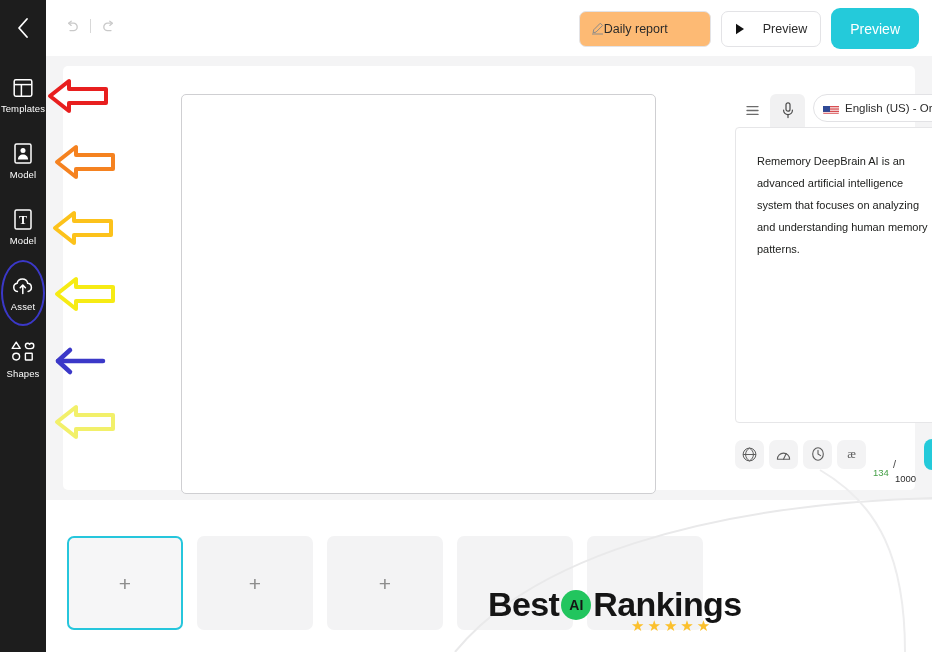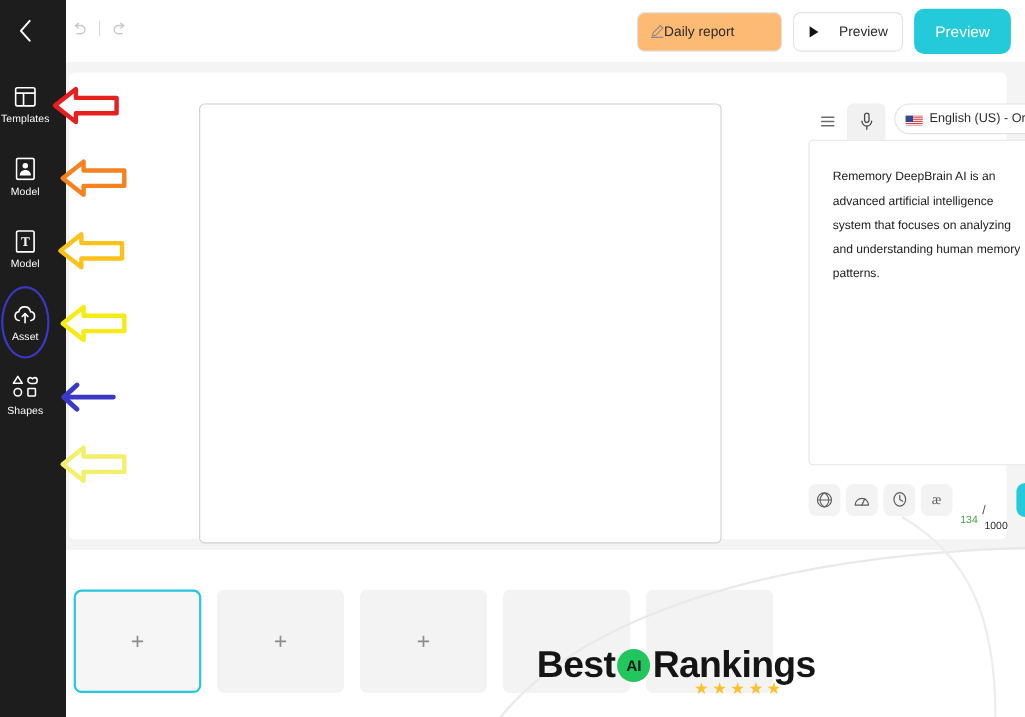--- a/index.html
+++ b/index.html
@@ -6,21 +6,21 @@
   html, body {
     width: 932px; height: 652px;
     font-family: "Liberation Sans", sans-serif;
     background: #ffffff;
     overflow: hidden;
   }
   #app { position: relative; width: 932px; height: 652px; background:#ffffff; }
 
   
   .rail {
-    position: absolute; left: 0; top: 0; width: 60px; height: 652px;
+    position: absolute; left: 0; top: 0; width: 46px; height: 652px;
     background: #1d1d1d; z-index: 5;
   }
   .rail-back {
     position: absolute; left: 0; top: 6px; width: 46px; height: 44px;
     display: flex; align-items: center; justify-content: center;
     cursor: pointer;
   }
   .rail-back svg { display:block; }
   .rail-items { position: absolute; left: 0; top: 62px; width: 46px; }
   .rail-item {

